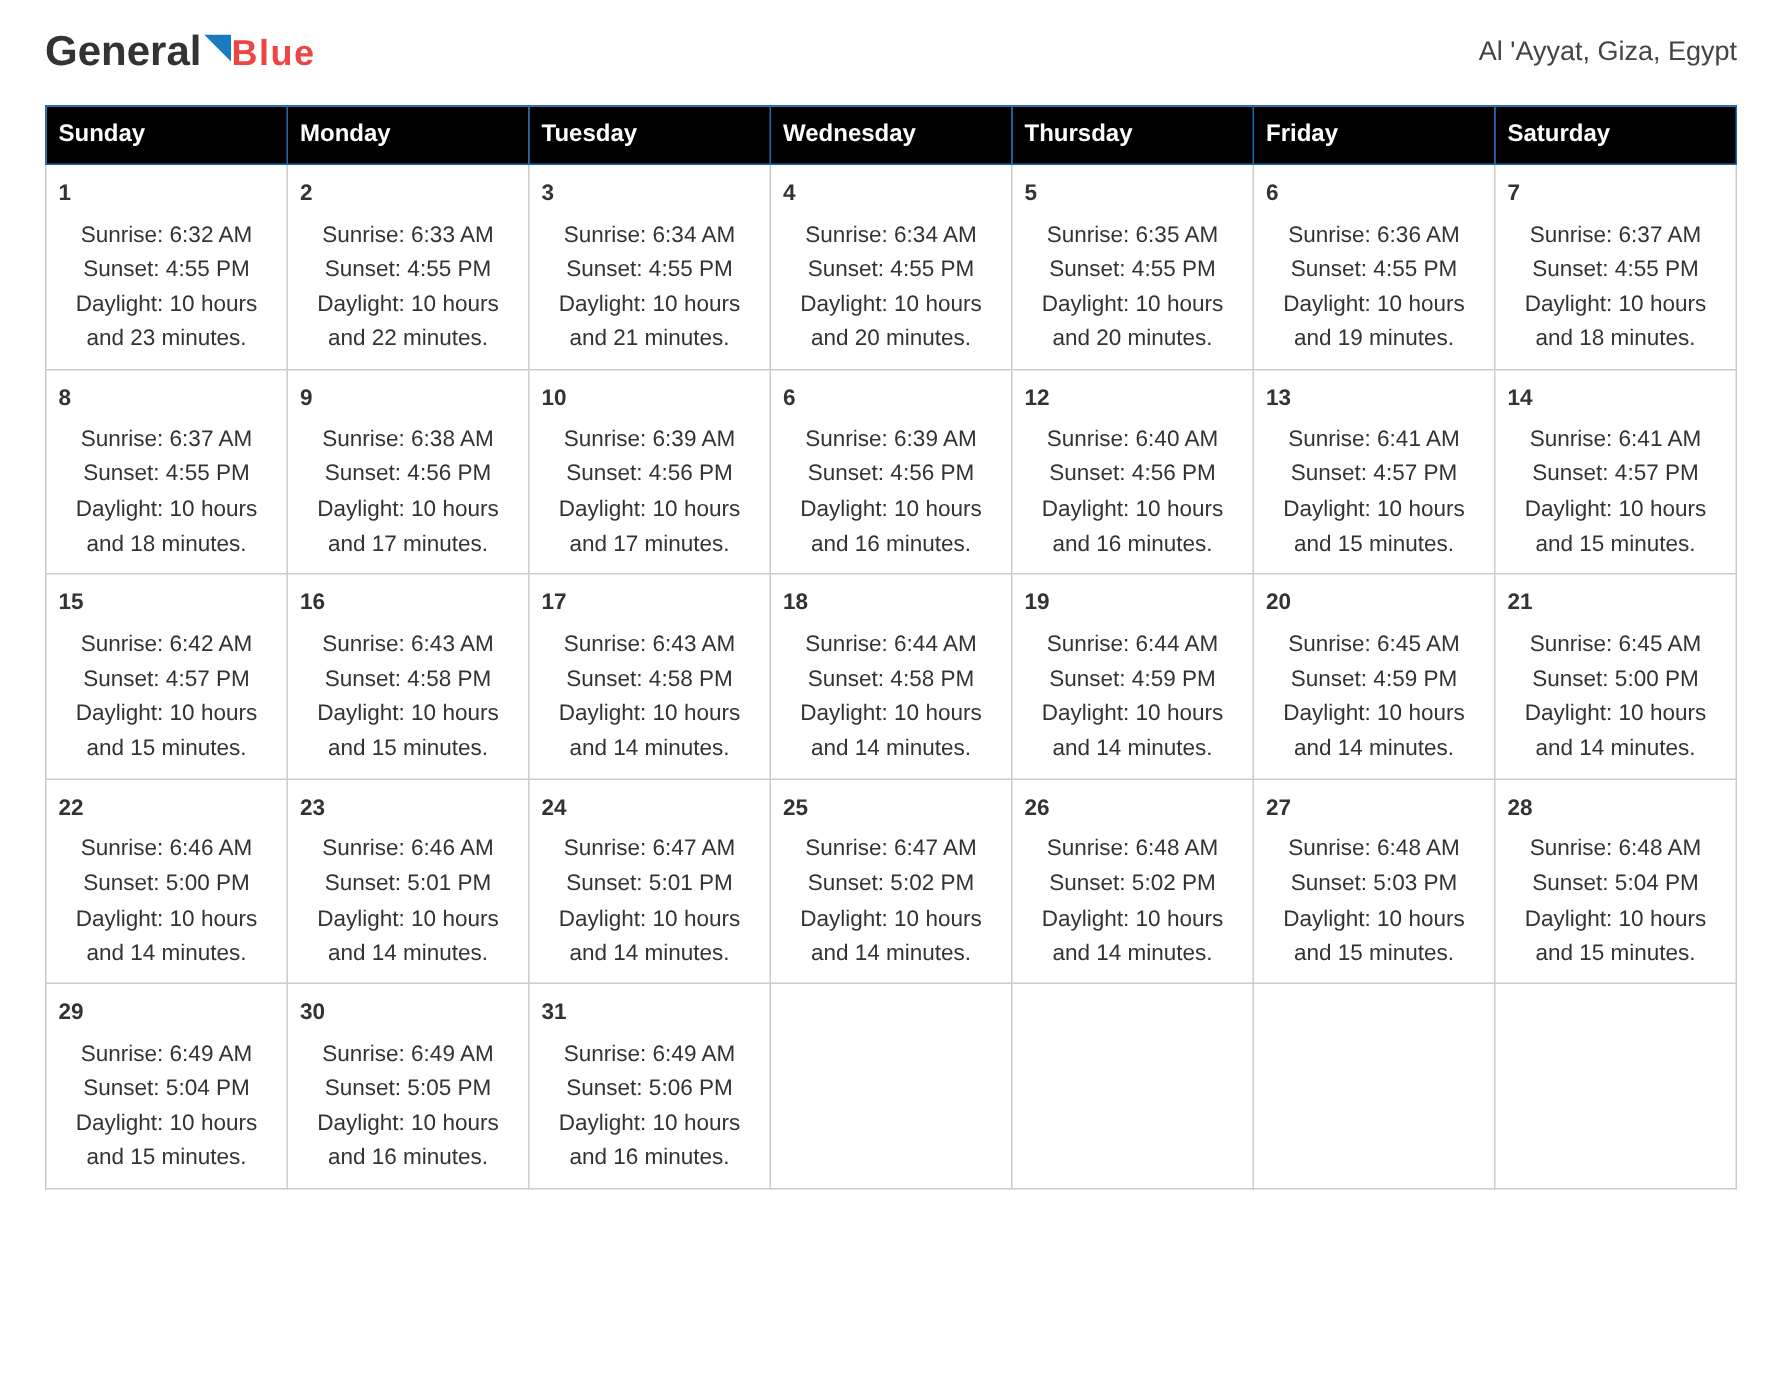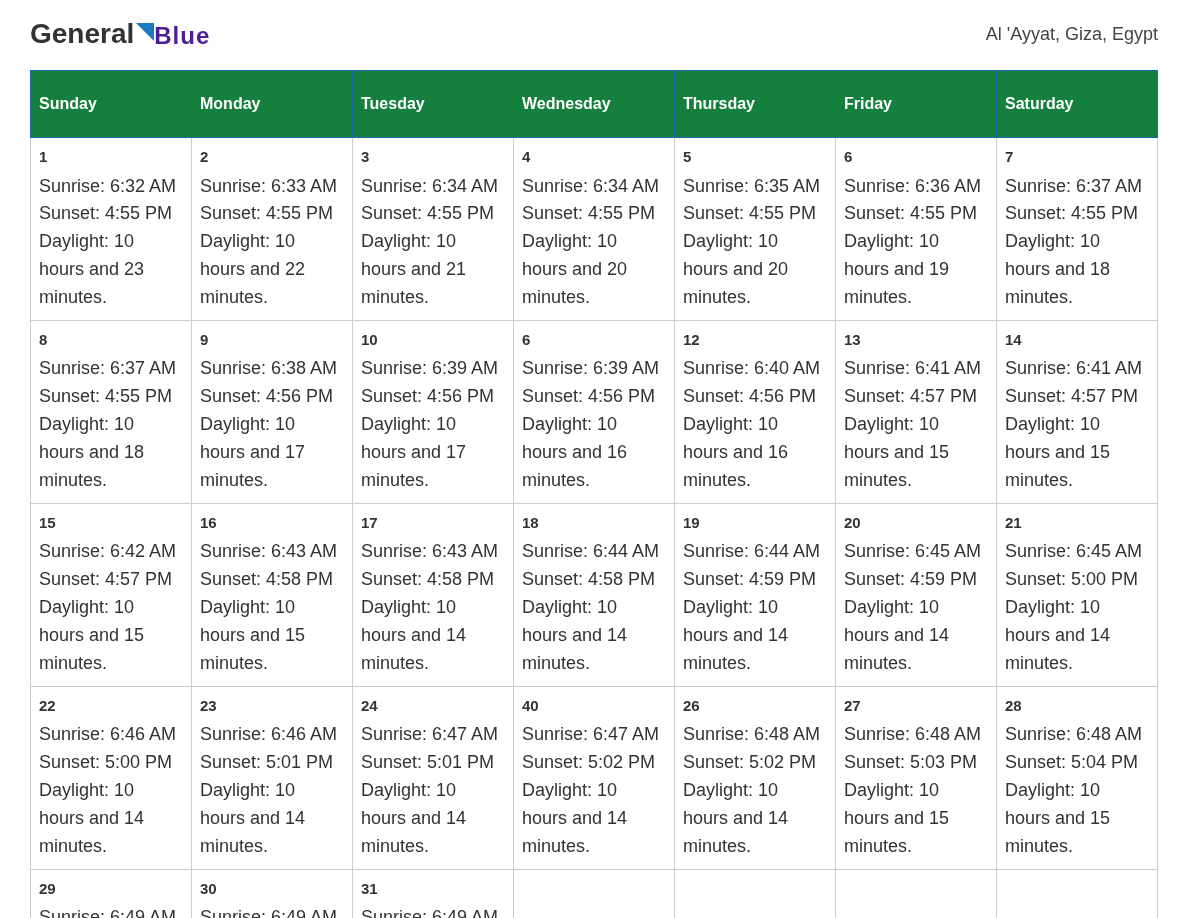--- a/index.html
+++ b/index.html
@@ -21,21 +21,21 @@
       flex-direction: row;
       align-items: flex-start;
     }
     .logo-text {
       font-size: 28px;
       font-weight: bold;
       color: #333;
       line-height: 1;
     }
     .logo-blue-line {
-      color: #4c1d95;
+      color: #ef4444;
       font-size: 24px;
       font-weight: bold;
       letter-spacing: 1px;
       margin-top: 2px;
     }
     .title-area {
       text-align: right;
     }
     .month-title {
       font-size: 52px;
@@ -45,47 +45,48 @@
     .location {
       font-size: 18px;
       color: #444;
       margin-top: 4px;
     }
     table {
       width: 100%;
       border-collapse: collapse;
     }
     th {
-      background-color: #15803d;
+      background-color: #000000;
       color: #fff;
       font-size: 16px;
       font-weight: bold;
-      padding: 24px 8px;
+      padding: 10px 8px;
       text-align: left;
       border: 1px solid #1a6aae;
     }
     td {
       border: 1px solid #ccc;
       vertical-align: top;
       padding: 8px;
       width: calc(100% / 7);
       min-height: 110px;
       font-size: 13px;
       color: #333;
       line-height: 1.5;
     }
     .day-num {
       font-size: 15px;
       font-weight: bold;
       display: block;
       margin-bottom: 4px;
     }
     .day-info {
-      font-size: 18px;
+      font-size: 15px;
       line-height: 1.55;
+      text-align: center;
     }
     tr:last-child td {
       height: 110px;
     }
   </style>
 </head>
 <body>
 
 <div class="header-area">
   <div class="logo">
@@ -214,21 +215,21 @@
         </td>
         <td>
           <span class="day-num">23</span>
           <div class="day-info">Sunrise: 6:46 AM<br>Sunset: 5:01 PM<br>Daylight: 10 hours and 14 minutes.</div>
         </td>
         <td>
           <span class="day-num">24</span>
           <div class="day-info">Sunrise: 6:47 AM<br>Sunset: 5:01 PM<br>Daylight: 10 hours and 14 minutes.</div>
         </td>
         <td>
-          <span class="day-num">40</span>
+          <span class="day-num">25</span>
           <div class="day-info">Sunrise: 6:47 AM<br>Sunset: 5:02 PM<br>Daylight: 10 hours and 14 minutes.</div>
         </td>
         <td>
           <span class="day-num">26</span>
           <div class="day-info">Sunrise: 6:48 AM<br>Sunset: 5:02 PM<br>Daylight: 10 hours and 14 minutes.</div>
         </td>
         <td>
           <span class="day-num">27</span>
           <div class="day-info">Sunrise: 6:48 AM<br>Sunset: 5:03 PM<br>Daylight: 10 hours and 15 minutes.</div>
         </td>

